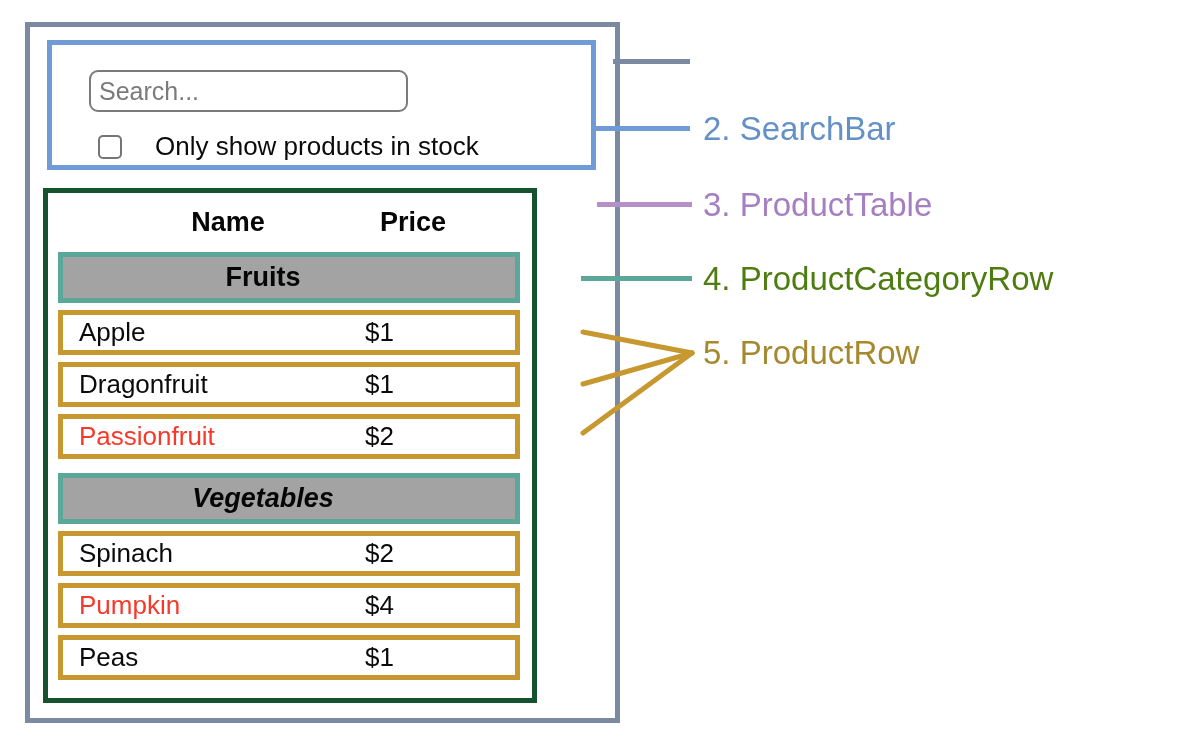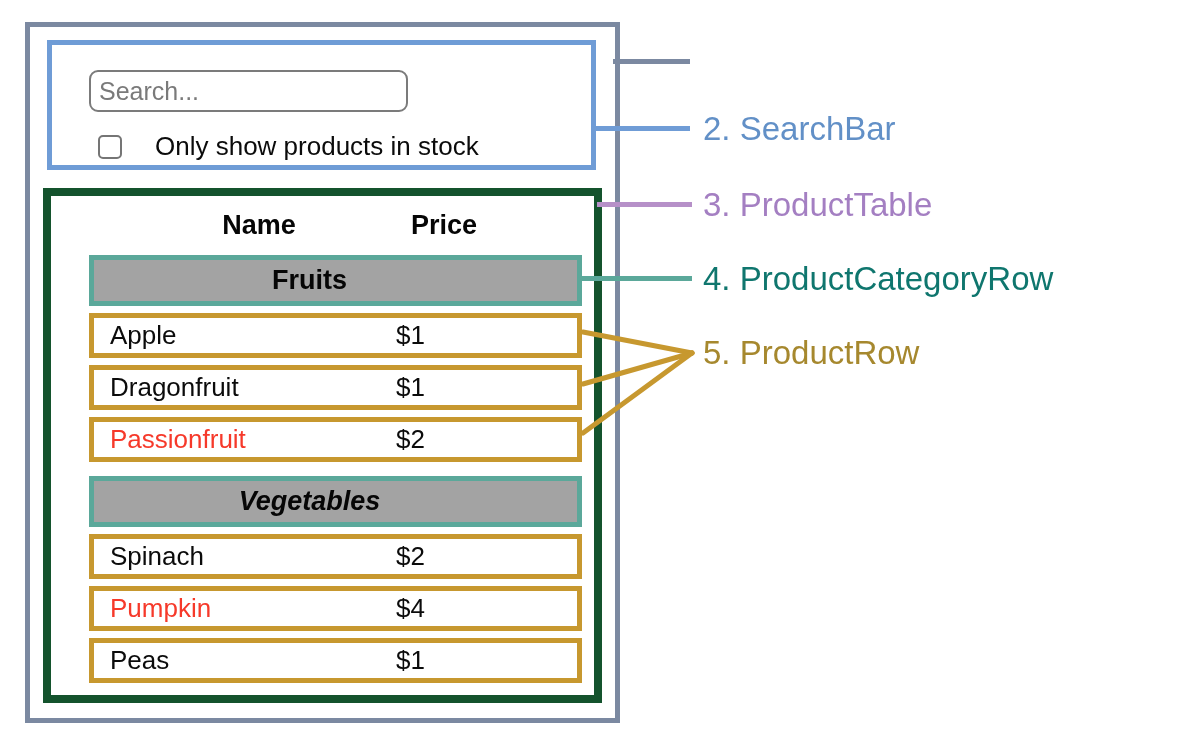--- a/index.html
+++ b/index.html
@@ -1,23 +1,23 @@
 <!DOCTYPE html>
 <html><head>
 <meta charset="utf-8">
 <style>
   html, body { margin: 0; padding: 0; background: #ffffff; }
   .canvas {
     position: relative; width: 1200px; height: 744px; background: #ffffff;
     font-family: "Liberation Sans", sans-serif; overflow: hidden;
   }
-  .box { position: absolute; background: #ffffff; box-sizing: border-box; padding-left: 28px; }
+  .box { position: absolute; background: #ffffff; box-sizing: border-box; }
   .outer-box   { left: 25px; top: 22px;  width: 595px; height: 701px; border: 5px solid #7b89a1; }
   .search-box  { left: 47px; top: 40px;  width: 549px; height: 130px; border: 5px solid #6f9cd6; }
-  .table-box   { left: 43px; top: 188px; width: 559px; height: 515px; border: 8px solid #14532d; }
+  .table-box   { left: 43px; top: 188px; width: 494px; height: 515px; border: 5px solid #14532d; }
 
   .search-input {
     position: absolute; left: 37px; top: 25px; width: 319px; height: 42px;
     box-sizing: border-box; border: 2px solid #7b7b7b; border-radius: 9px;
     font-family: "Liberation Sans", sans-serif; font-size: 25px; color: #222;
     padding: 0 6px 0 8px; outline: none; background: #fff;
   }
   .search-input::placeholder { color: #7a7a7a; opacity: 1; }
 
   .check-row { position: absolute; left: 46px; top: 86px; display: flex; align-items: center; }
@@ -56,21 +56,21 @@
   .conn3 { left: 597px; top: 202px; width: 95px;  background: #b690c8; }
   .conn4 { left: 581px; top: 276px; width: 111px; background: #5ba89a; }
   .gold-lines { position: absolute; left: 0; top: 0; pointer-events: none; }
 
   .legend-item {
     position: absolute; left: 703px; font-size: 33px; line-height: 34px; white-space: nowrap;
   }
   .l1 { top: 44px;  color: #5b6a80; }
   .l2 { top: 112px; color: #6290c7; }
   .l3 { top: 188px; color: #a47fc2; }
-  .l4 { top: 262px; color: #0f766e; }
+  .l4 { top: 262px; color: #4d7c0f; }
   .l5 { top: 336px; color: #a6882e; }
 </style>
 </head>
 <body>
 
 <div class="canvas">
 
   <div class="box outer-box"></div>
 
   <div class="box search-box">

